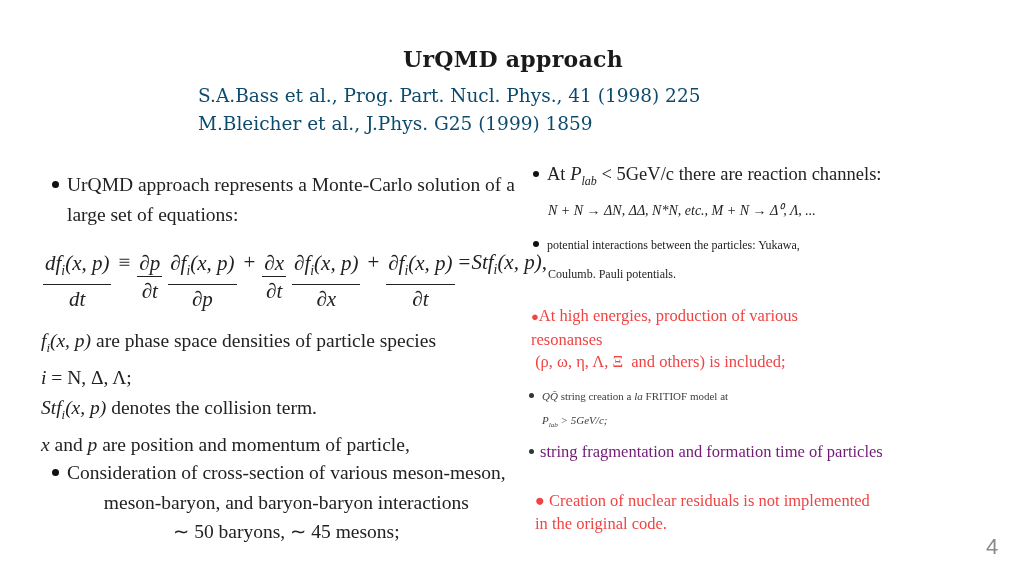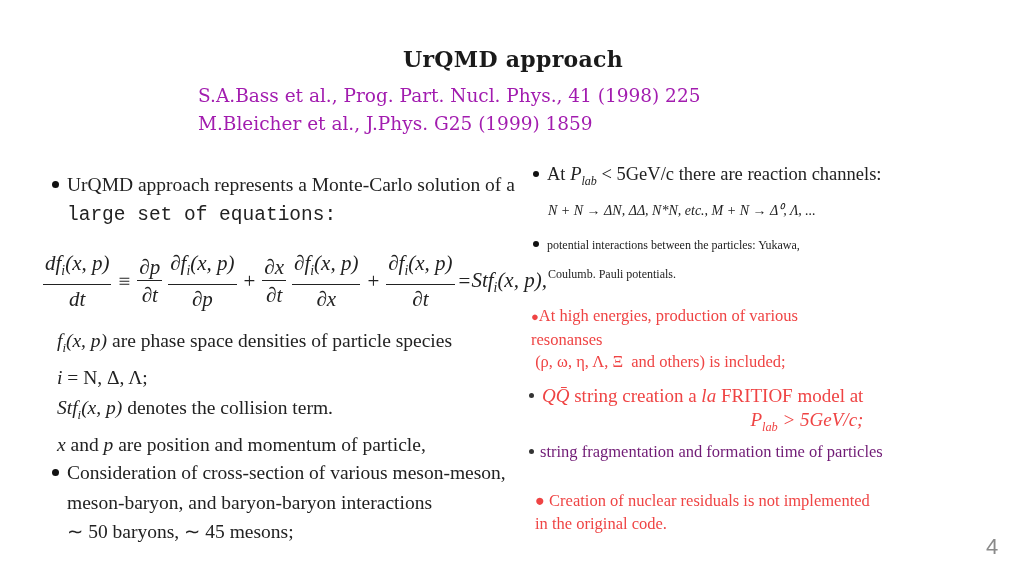--- a/index.html
+++ b/index.html
@@ -7,48 +7,48 @@
     width: 1024px; height: 576px; background: #ffffff; position: relative; overflow: hidden;
     font-family: "DejaVu Serif", serif; color: #1a1a1a;
   }
   .abs { position: absolute; }
   .title {
     left: 16px; width: 1024px; top: 46px; text-align: center;
     font-family: "DejaVu Serif", serif; font-weight: bold; font-size: 22px; letter-spacing: 0.3px;
     padding-left: 0; 
   }
   .title span { position: relative; left: -15px; }
-  .ref { left: 198px; font-family: "DejaVu Serif", serif; font-size: 18.5px; color: #a21caf; white-space: nowrap; }
+  .ref { left: 198px; font-family: "DejaVu Serif", serif; font-size: 18.5px; color: #0c4a6e; white-space: nowrap; }
   .latex { font-family: "Liberation Serif", serif; color: #222; }
   .bl { font-size: 19px; line-height: 30px; }
   .bullet-dot { display: inline-block; width: 7px; height: 7px; border-radius: 50%; background: #111; vertical-align: middle; margin-right: 8px; position: relative; top: -2px; }
   .eq {
     left: 40px; top: 250px; font-family: "Liberation Serif", serif; font-style: italic; font-size: 21px; color: #222;
-    display: flex; align-items: center; white-space: nowrap;
+    display: flex; align-items: flex-start; white-space: nowrap;
   }
   .frac { display: inline-flex; flex-direction: column; align-items: center; margin: 0 3px; }
   .frac .num { padding: 0 2px; border-bottom: 1.3px solid #222; line-height: 26px; }
   .frac .den { line-height: 28px; }
   .op { font-style: normal; margin: 0 4px; }
   .tnr { font-family: "Liberation Serif", serif; color: #ef4444; }
   .pagenum { left: 986px; top: 534px; font-family: "Liberation Sans", sans-serif; font-size: 22px; color: #8a8a8a; }
   i { font-style: italic; }
   sub, sup { font-size: 65%; }
 </style>
 </head>
 <body>
 
 <div class="abs title"><span>UrQMD approach</span></div>
 
 <div class="abs ref" style="top:85px;">S.A.Bass et al., Prog.  Part.  Nucl.  Phys., 41 (1998) 225</div>
 <div class="abs ref" style="top:113px;">M.Bleicher et al., J.Phys.  G25 (1999) 1859</div>
 
 <div class="abs latex bl" style="left:52px; top:170px; font-size:19.5px;">
   <div><span class="bullet-dot"></span><span>UrQMD approach represents a Monte-Carlo solution of a</span></div>
-  <div style="padding-left:15px;font-family:Liberation Mono, monospace;">large set of equations:</div>
+  <div style="padding-left:15px;">large set of equations:</div>
 </div>
 
 <div class="abs eq">
   <span class="frac">
     <span class="num"><span>df</span><sub>i</sub><span>(x, p)</span></span>
     <span class="den">dt</span>
   </span>
   <span class="op">≡</span>
   <span class="frac">
       <span class="num">∂p</span>
@@ -69,28 +69,28 @@
     </span>
   <span class="op">+</span>
   <span class="frac">
       <span class="num"><span>∂f</span><sub>i</sub><span>(x, p)</span></span>
       <span class="den">∂t</span>
     </span>
   <span class="op" style="margin:0 1px;">=</span>
   <span><span>Stf</span><sub>i</sub><span>(x, p)</span><span>,</span></span>
 </div>
 
-<div class="abs latex" style="left:41px; top:326px; font-size:19.5px; line-height:29.5px;margin-left:16px;">
+<div class="abs latex" style="left:41px; top:326px; font-size:19.5px; line-height:29.5px;">
   <div><i>f</i><sub><i>i</i></sub><i>(x, p)</i><span> are phase space densities of particle species</span></div>
   <div><i>i</i><span> = N, Δ, Λ;</span></div>
   <div><i>Stf</i><sub><i>i</i></sub><i>(x, p)</i><span> denotes the collision term.</span></div>
   <div><i>x</i><span> and </span><i>p</i><span> are position and momentum of particle,</span></div>
 </div>
 
-<div class="abs latex" style="left:52px; top:458px; font-size:19.5px; line-height:29.5px;">
+<div class="abs latex" style="left:52px; top:458px; font-size:19.5px; line-height:29.5px;text-align:center;">
   <div><span class="bullet-dot"></span><span>Consideration of cross-section of various meson-meson,</span></div>
   <div style="padding-left:15px;">meson-baryon, and baryon-baryon interactions</div>
   <div style="padding-left:15px;">∼ 50 baryons, ∼ 45 mesons;</div>
 </div>
 
 <div class="abs latex" style="left:533px; top:160px; font-size:18.5px; line-height:29px;">
   <div><span class="bullet-dot" style="width:6px;height:6px;"></span><span>At </span><i>P</i><sub><i>lab</i></sub><span> &lt; 5GeV/c there are reaction channels:</span></div>
   <div style="padding-left:15px; font-style:italic; font-size:14px;">N + N → ΔN, ΔΔ, N*N, etc., M + N → Δ⁰, Λ, ...</div>
 </div>
 
@@ -98,21 +98,21 @@
   <div><span class="bullet-dot" style="width:6px;height:6px;"></span><span>potential interactions between the particles: Yukawa,</span></div>
   <div style="padding-left:15px;">Coulumb. Pauli potentials.</div>
 </div>
 
 <div class="abs tnr" style="left:531px; top:305px; font-size:16.5px; line-height:22.5px;">
   <div><span style="font-size:13px;">●</span><span>At high energies, production of various</span></div>
   <div>resonanses</div>
   <div style="white-space:pre;"> (ρ, ω, η, Λ, Ξ  and others) is included;</div>
 </div>
 
-<div class="abs latex" style="left:529px; top:384px; font-size:19px; line-height:24px; color:#ef4444;text-align:right;">
+<div class="abs latex" style="left:529px; top:384px; font-size:11px; line-height:24px; color:#404040;">
   <div><span class="bullet-dot" style="width:5px;height:5px;background:#333;"></span><i>QQ̄</i><span> string creation a </span><i>la</i><span> FRITIOF model at</span></div>
   <div style="padding-left:13px;"><i>P</i><sub><i>lab</i></sub><i> &gt; 5GeV/c;</i></div>
 </div>
 
 <div class="abs latex" style="left:529px; top:440px; font-size:16.5px; line-height:24px; color:#701a75;">
   <span class="bullet-dot" style="width:5px;height:5px;background:#333;margin-right:6px;"></span><span>string fragmentation and formation time of particles</span>
 </div>
 
 <div class="abs tnr" style="left:535px; top:489px; font-size:16.5px; line-height:23px;">
   <div>● Creation of nuclear residuals is not implemented</div>

